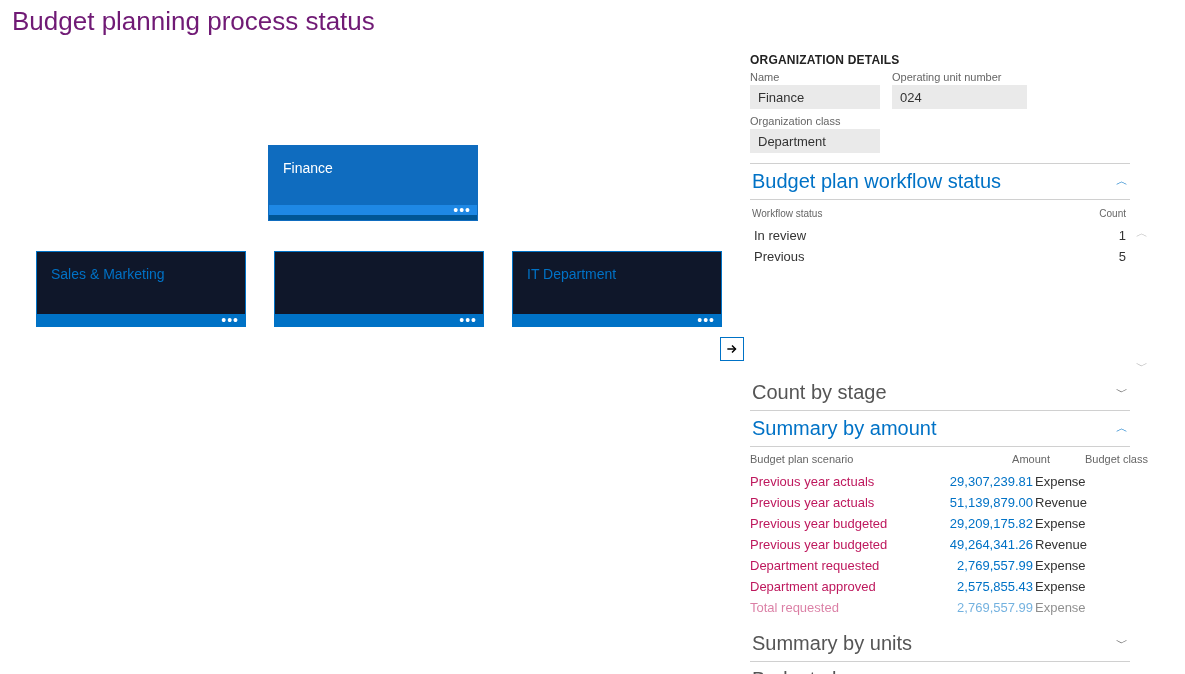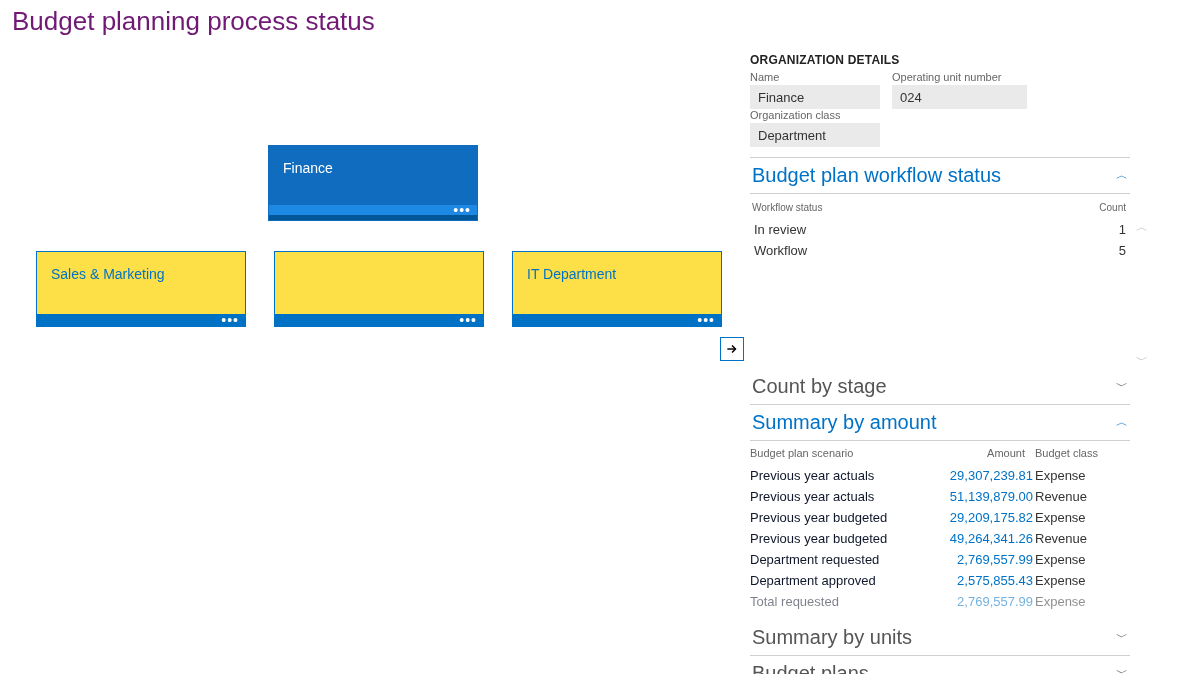--- a/index.html
+++ b/index.html
@@ -31,21 +31,21 @@
   }
   .tile-row {
     display: flex;
     gap: 28px;
     padding-left: 36px;
   }
   .tile {
     width: 210px;
     height: 76px;
     border: 1px solid #0072c6;
-    background: #fde047;
+    background: #0f172a;
     position: relative;
     cursor: pointer;
   }
   .tile .tile-label {
     color: #0072c6;
     font-size: 14px;
     padding: 14px 14px;
   }
   .tile .tile-footer {
     position: absolute;
@@ -116,20 +116,21 @@
   .details-section-title {
     font-size: 12px;
     font-weight: 700;
     color: #222;
     letter-spacing: 0.2px;
     margin: 8px 0 4px 0;
   }
   .form-row {
     display: flex;
     gap: 12px;
+    margin-bottom: 6px;
   }
   .form-field { display: flex; flex-direction: column; }
   .form-field.small { width: 130px; }
   .form-field.med { width: 135px; }
   .form-field label {
     font-size: 11px;
     color: #666;
     margin-bottom: 2px;
   }
   .form-field .value {
@@ -198,35 +199,36 @@
 
   .summary-table {
     margin-top: 4px;
     position: relative;
   }
   .st-head {
     display: flex;
     font-size: 11px;
     color: #666;
     padding: 2px 0 6px 0;
+    gap: 25px;
   }
   .st-head .c1 { flex: 0 0 190px; }
   .st-head .c2 { flex: 0 0 95px; text-align: right; padding-right: 10px;}
   .st-head .c3 { flex: 0 0 80px; }
   .st-body-wrap {
     position: relative;
     height: 155px;
     overflow: hidden;
   }
   .st-row {
     display: flex;
     font-size: 13px;
     padding: 3px 0;
   }
-  .st-row .c1 { flex: 0 0 190px; color: #0f172a; }
+  .st-row .c1 { flex: 0 0 190px; color: #be185d; }
   .st-row .c2 { flex: 0 0 95px; text-align: right; color: #0072c6; padding-right: 2px;}
   .st-row .c3 { flex: 0 0 80px; color: #333; }
   .st-row.cutoff { opacity: 0.55; }
 </style>
 </head>
 <body>
 
 <div class="page-title">Budget planning process status</div>
 
 <div class="main">
@@ -302,21 +304,21 @@
           <span>Workflow status</span>
           <span>Count</span>
         </div>
         <div class="wt-body-wrap">
           <div class="wt-body">
             <div class="wt-row">
               <span>In review</span>
               <span>1</span>
             </div>
             <div class="wt-row">
-              <span>Workflow</span>
+              <span>Previous</span>
               <span>5</span>
             </div>
           </div>
           <div class="scroll-hint">
             <span>︿</span>
             <span>﹀</span>
           </div>
         </div>
       </div>
 

